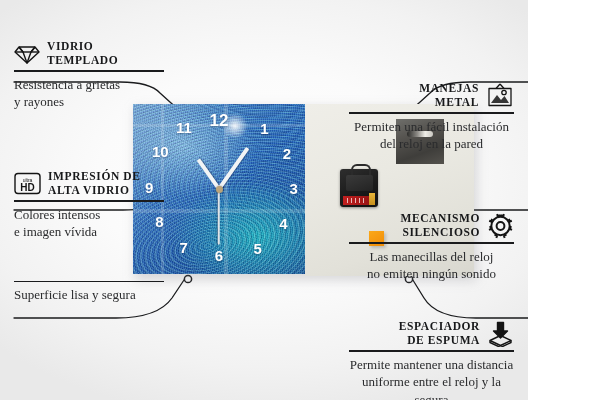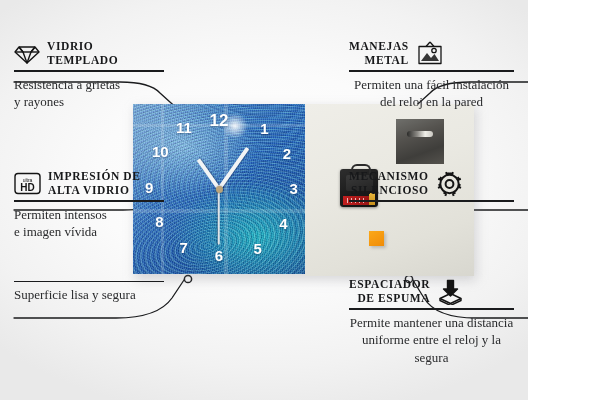--- a/index.html
+++ b/index.html
@@ -247,21 +247,21 @@
   .co-desc {
     font-family: Liberation Serif, serif;
     font-size: 13px;
     color: #2a2b2d;
     line-height: 1.35;
     white-space: pre-line;
   }
   .left .co-head { justify-content: flex-start; }
   .left .co-title { text-align: left; }
   .left .co-desc { text-align: left; }
-  .right .co-head { justify-content: flex-start; }
+  .right .co-head { justify-content: flex-end; margin-top: 42px; }
   .right .co-title { text-align: right; }
   .right .co-desc { text-align: center; }
 
   .icon { flex: 0 0 auto; display: block; }
 
   #lines { position: absolute; left: 0; top: 0; width: 600px; height: 400px; }
 </style>
 </head>
 <body>
 
@@ -360,21 +360,21 @@
     <div class="co-head">
       <svg class="icon" width="27" height="23" viewBox="0 0 27 23">
         <rect x="1" y="1.5" width="25" height="20" rx="3" fill="none" stroke="#141414" stroke-width="1.4"></rect>
         <text x="13.5" y="9.5" text-anchor="middle" font-family="Liberation Sans, sans-serif" font-size="5" fill="#141414">ultra</text>
         <text x="13.5" y="18.5" text-anchor="middle" font-family="Liberation Sans, sans-serif" font-size="10" font-weight="bold" fill="#141414">HD</text>
       </svg>
       <div class="co-title">IMPRESIÓN DE
 ALTA VIDRIO</div>
     </div>
     <div class="co-rule" style="width:150px;"></div>
-    <div class="co-desc">Permiten intensos
+    <div class="co-desc">Colores intensos
 e imagen vívida</div>
   </div>
 
   <div class="callout left" style="left:14px; top:278px; width:150px;">
     <div class="co-rule" style="width:150px;"></div>
     <div class="co-desc">Superficie lisa y segura</div>
   </div>
 
   <div class="callout right" style="right:14px; top:40px; width:165px;">
     <div class="co-head">
@@ -403,20 +403,22 @@
           <path d="M13.5 2.2 L16.2 3.0 L17.0 1.2 M13.5 2.2 L10.8 3.0 L10.0 1.2
                    M5.2 6.0 L4.0 8.5 L2.2 7.8 M21.8 6.0 L23.0 8.5 L24.8 7.8
                    M3.2 13 L3.9 16 L2.0 16.8 M23.8 13 L23.1 16 L25.0 16.8
                    M7.5 21.5 L10 23 L9.3 24.8 M19.5 21.5 L17 23 L17.7 24.8"></path>
           <circle cx="13.5" cy="13" r="9.2"></circle>
           <circle cx="13.5" cy="13" r="3.9"></circle>
         </g>
       </svg>
     </div>
     <div class="co-rule" style="width:165px;"></div>
+    <div class="co-desc">Las manecillas del reloj
+no emiten ningún sonido</div>
   </div>
 
   <div class="callout right" style="right:14px; top:278px; width:165px;">
     <div class="co-head">
       <div class="co-title">ESPACIADOR
 DE ESPUMA</div>
       <svg class="icon" width="27" height="26" viewBox="0 0 27 26">
         <g fill="none" stroke="#141414" stroke-width="1.4" stroke-linejoin="round">
           <path d="M10.5 1.5 L16.5 1.5 L16.5 10 L20.5 10 L13.5 17 L6.5 10 L10.5 10 Z" fill="#141414"></path>
           <path d="M13.5 14.5 L24 19.5 L13.5 24.5 L3 19.5 Z"></path>

